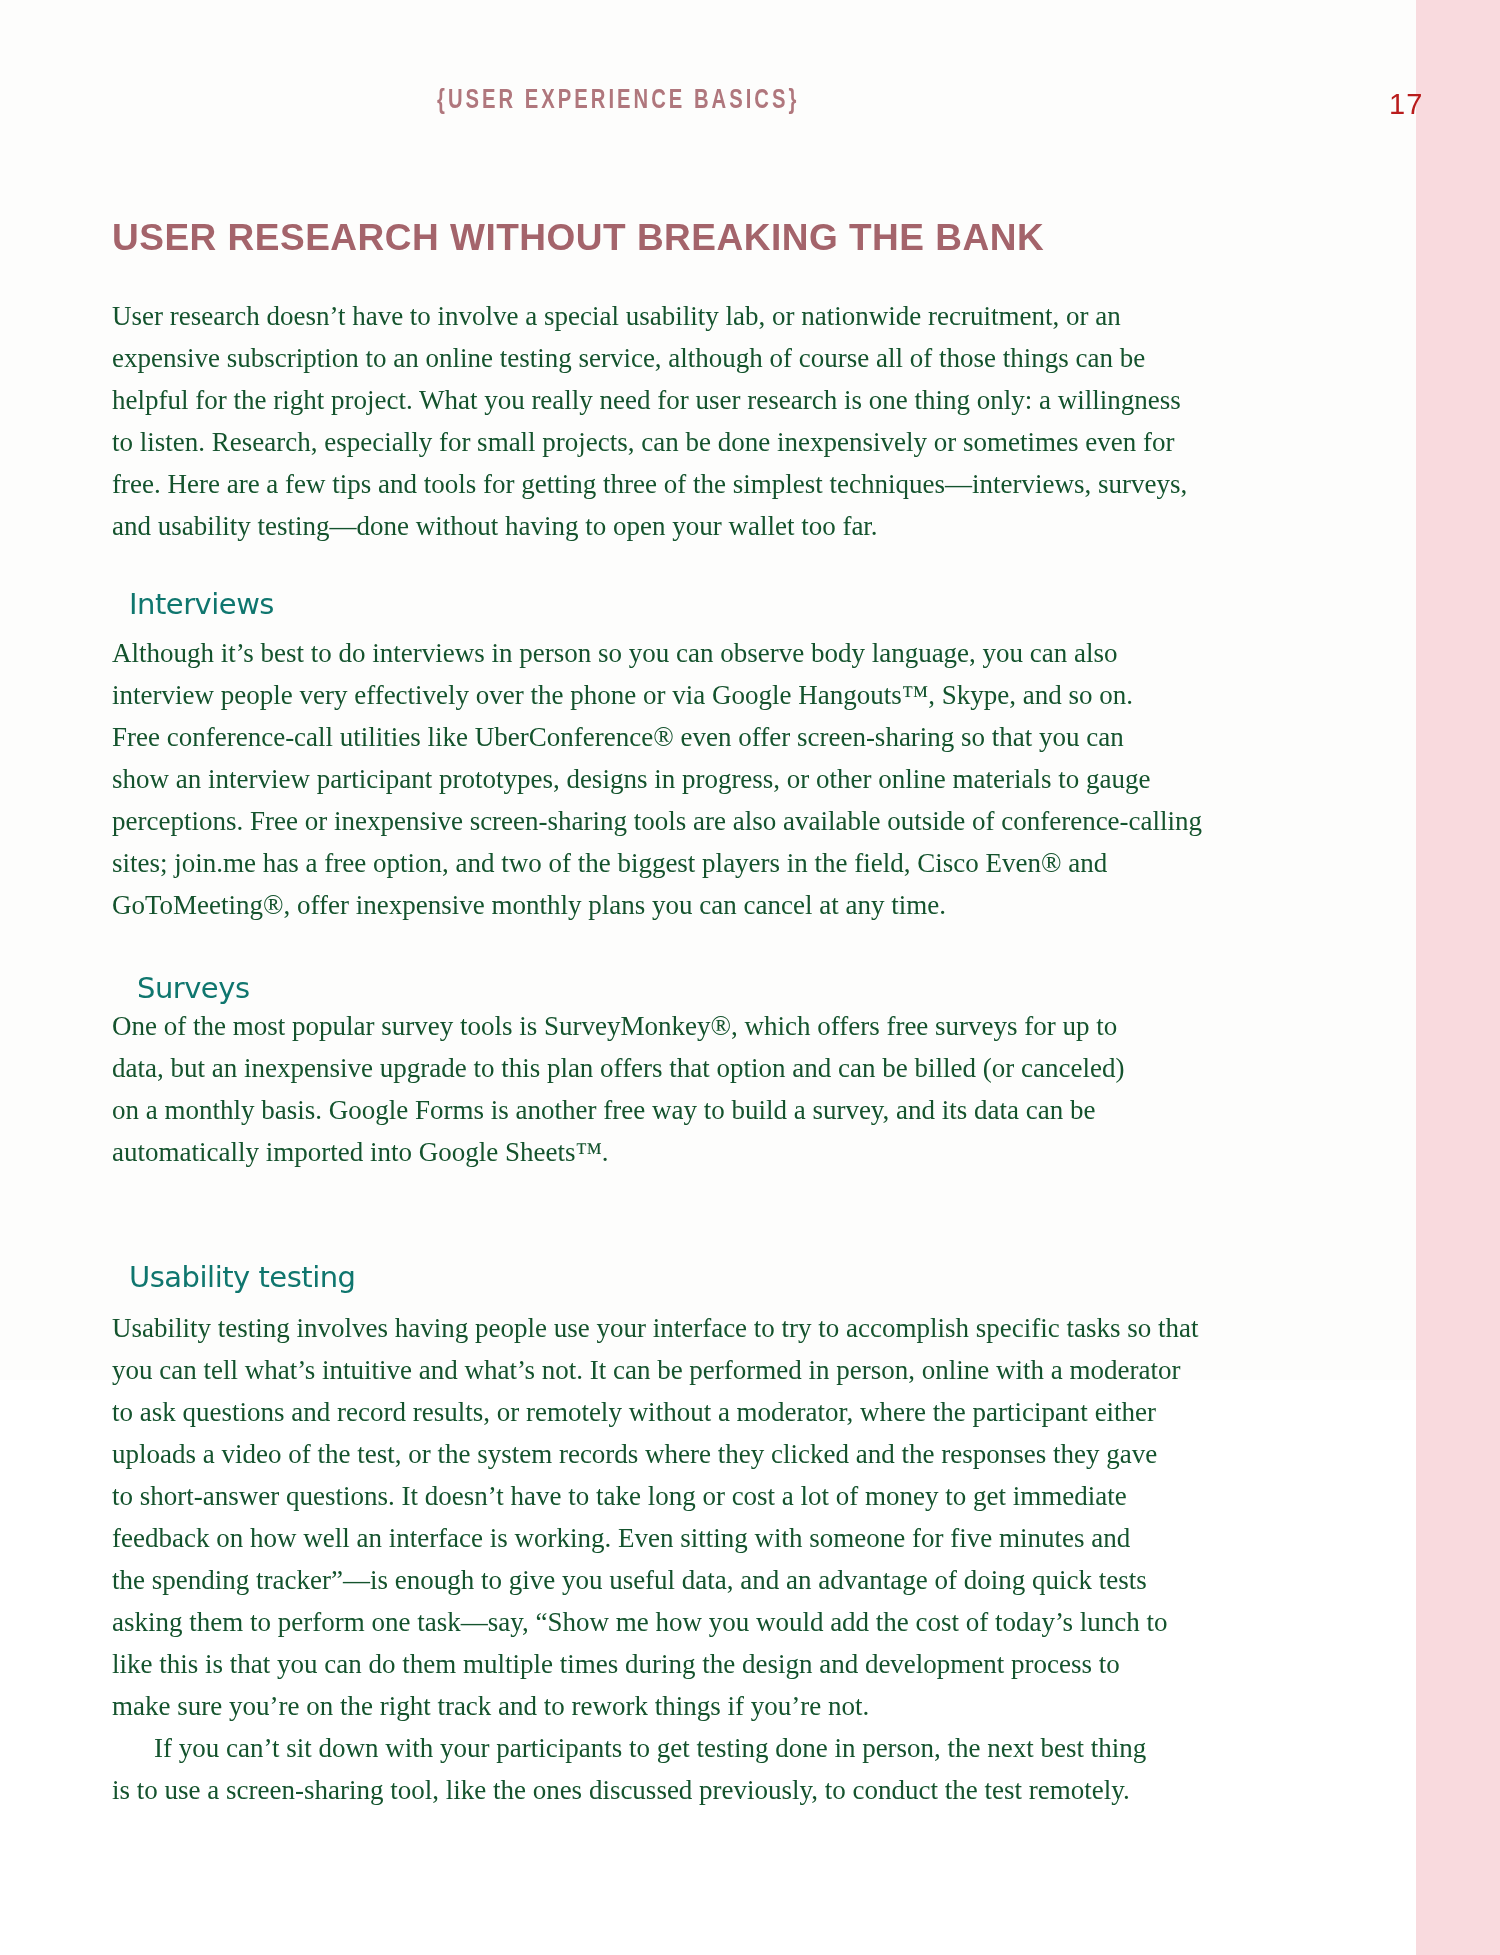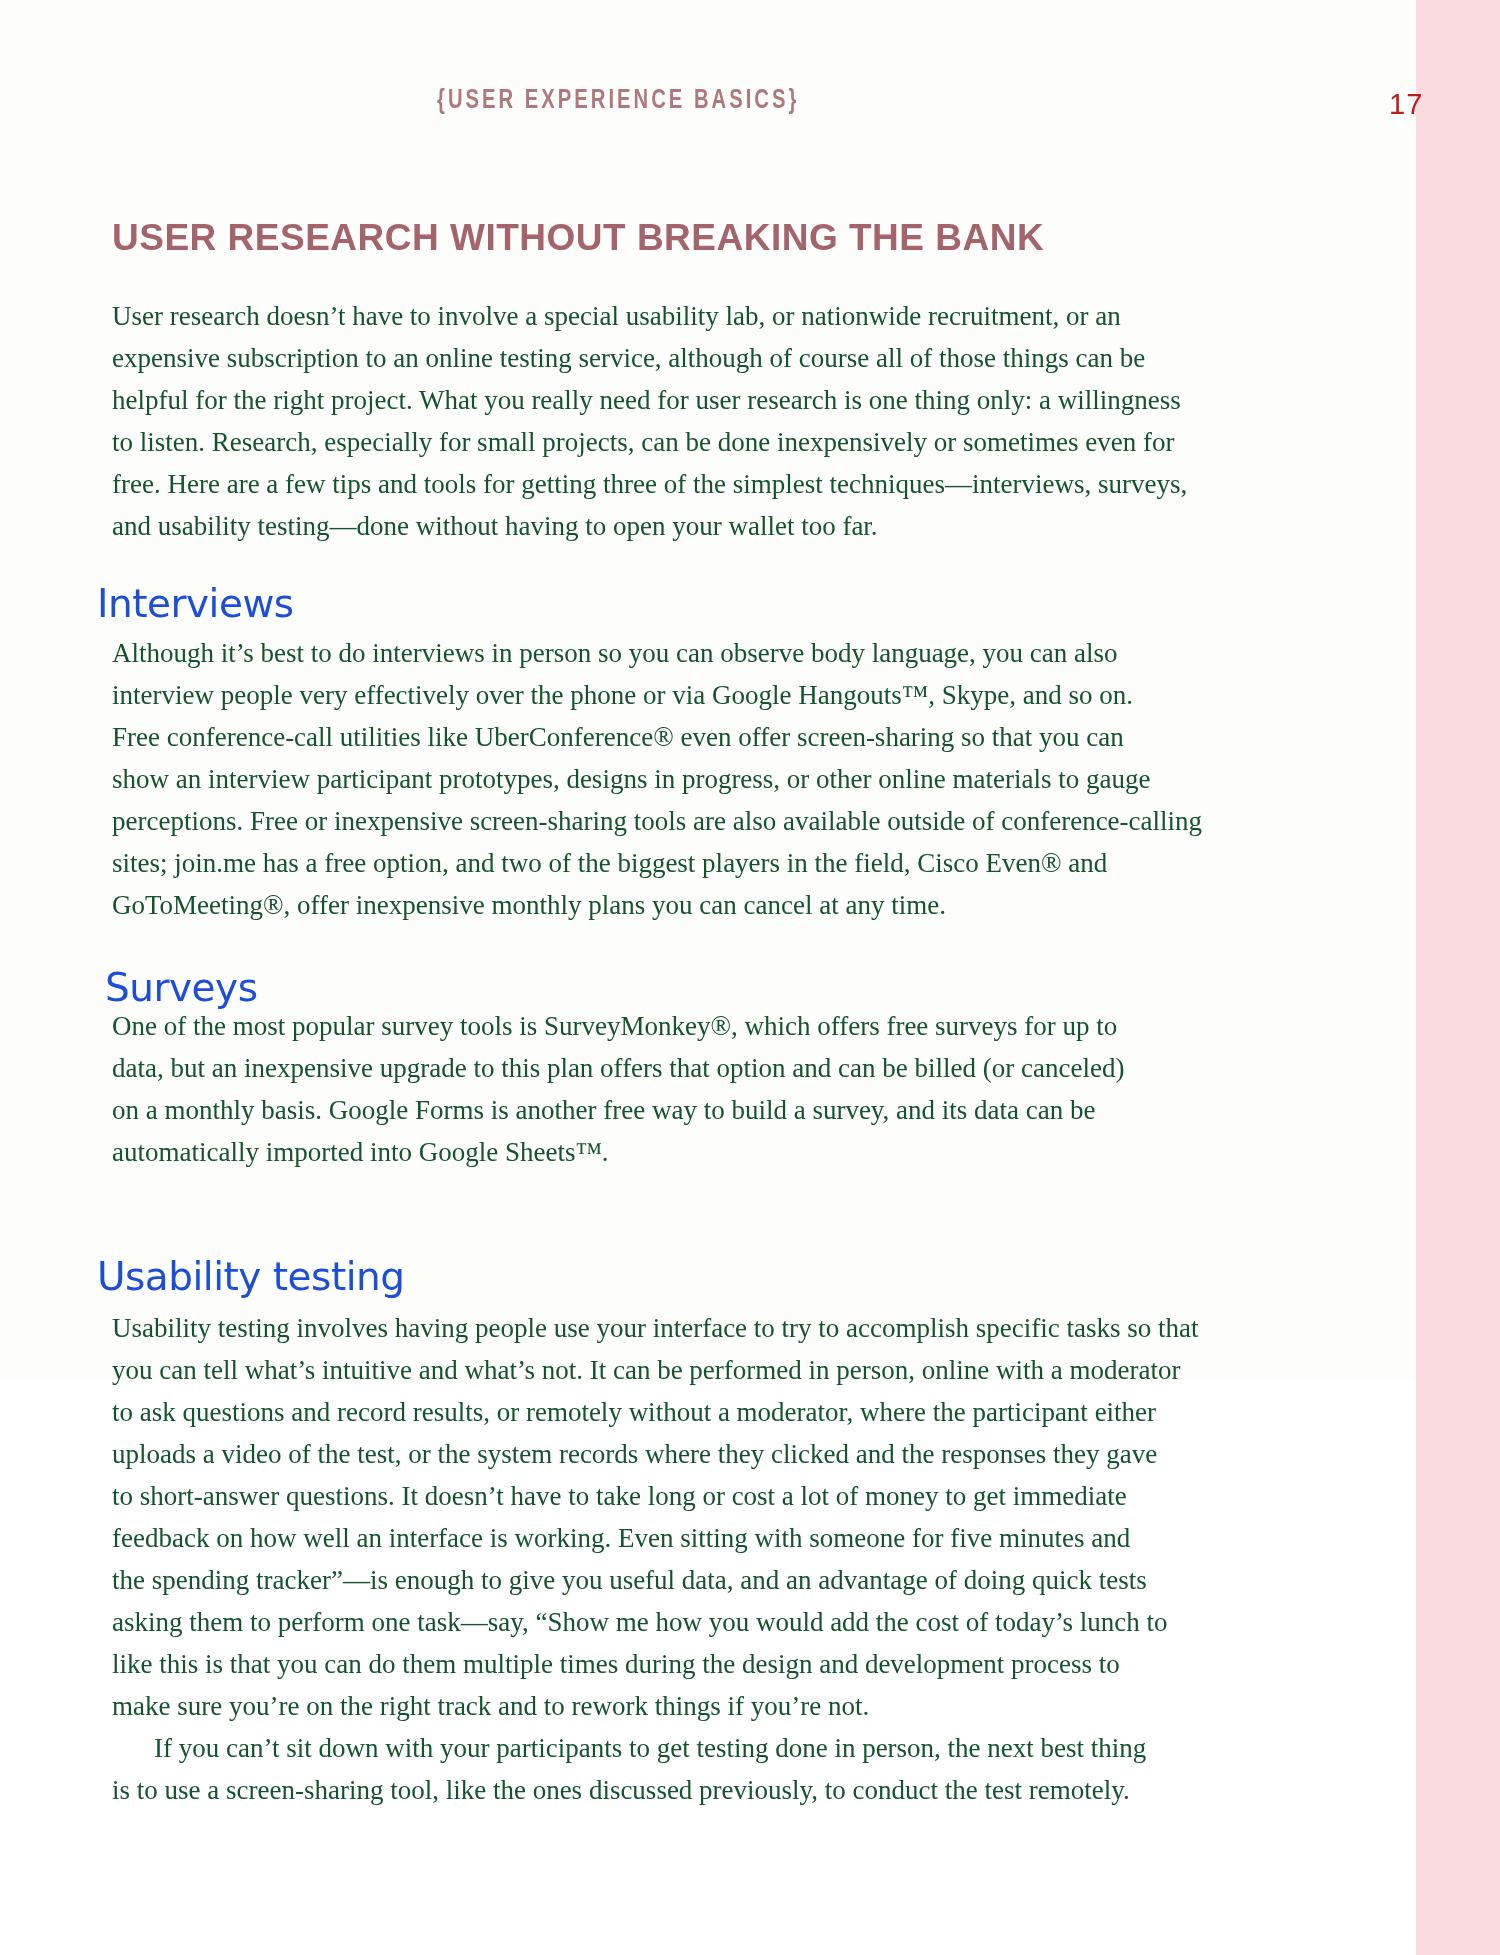--- a/index.html
+++ b/index.html
@@ -39,25 +39,25 @@
   .page-title {
     position: absolute; top: 216px; left: 112px;
     font-family: "Liberation Sans", sans-serif;
     font-size: 37px; font-weight: 700;
     line-height: 44px;
     color: #a4646b;
     letter-spacing: 0.5px;
     white-space: nowrap;
   }
   .section-heading {
-    position: absolute; left: 97px;
+    position: absolute; left: 129px;
     font-family: "DejaVu Sans", sans-serif;
-    font-size: 39px; font-weight: 400;
+    font-size: 29px; font-weight: 400;
     line-height: 42px;
-    color: #1d4ed8;
+    color: #0f766e;
     letter-spacing: -0.5px;
     white-space: nowrap;
   }
   .paragraph {
     position: absolute; left: 112px;
     font-size: 27px;
     line-height: 42px;
     color: #14532d;
   }
   .paragraph .line { white-space: nowrap; }

